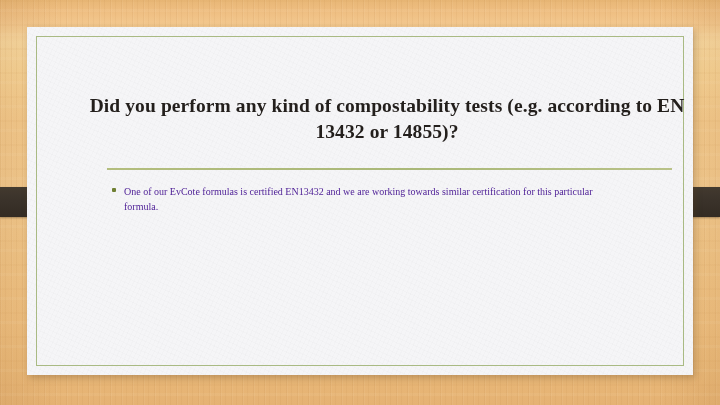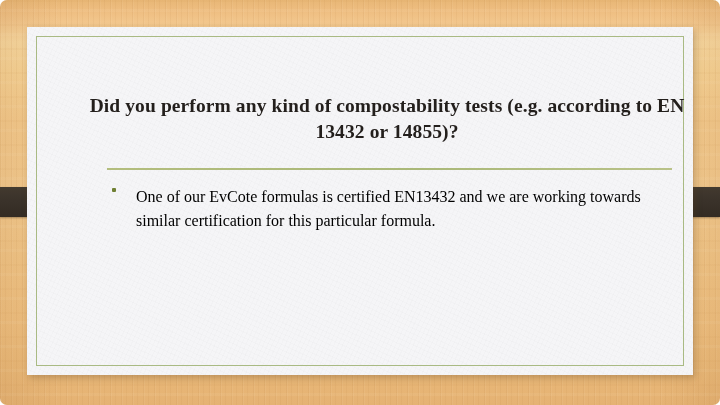--- a/index.html
+++ b/index.html
@@ -7,21 +7,20 @@
     padding: 0;
     background: #ffffff;
   }
 
   #slide {
     position: relative;
     width: 720px;
     height: 405px;
     overflow: hidden;
     font-family: "Liberation Serif", "DejaVu Serif", serif;
-    border-radius: 7px;
   }
 
   
   .wood-base {
     position: absolute;
     inset: 0;
     background:
       linear-gradient(to bottom,
         #e8b776 0px,
         #eebd80 10px,
@@ -159,24 +158,24 @@
   .bullet-dot {
     position: absolute;
     left: 1px;
     top: 3px;
     width: 4px;
     height: 4px;
     background: #6f7f33;
     border-radius: 1px;
   }
   .body-text {
-    margin-left: 25px;
-    font-size: 16px;
+    margin-left: 13px;
+    font-size: 10px;
     line-height: 1.47;
-    color: #000000;
+    color: #4c1d95;
     width: 505px;
   }
 </style>
 </head>
 <body>
 
 <div id="slide">
 
   <div class="wood-base">
     <div class="wood-grain-v"></div>

